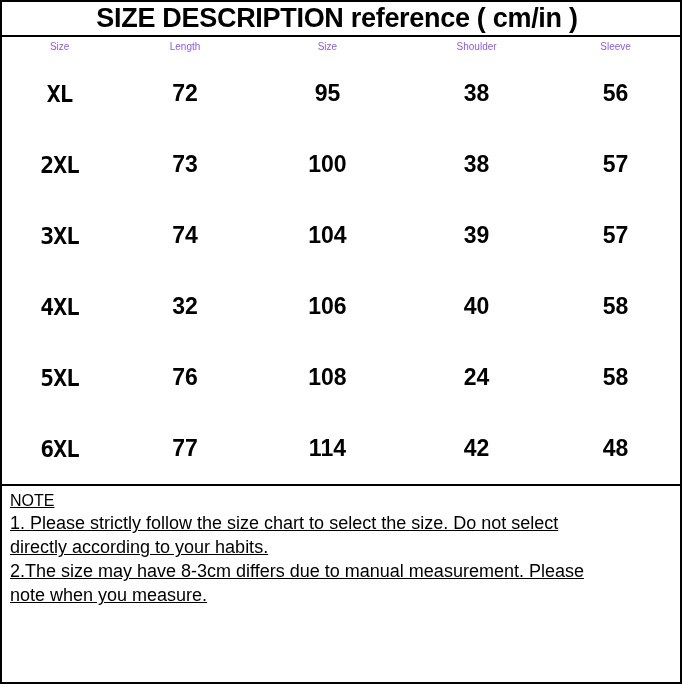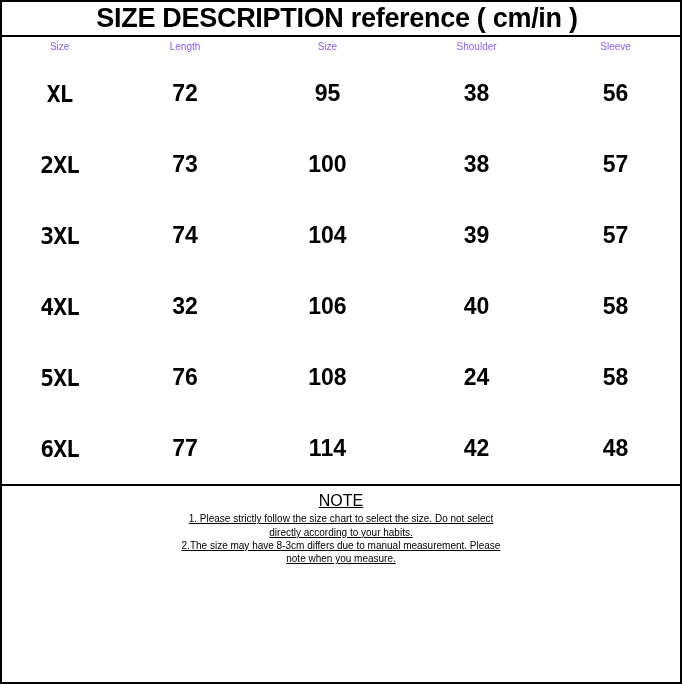--- a/index.html
+++ b/index.html
@@ -72,30 +72,30 @@
     font-family: "DejaVu Sans Mono", monospace;
     font-size: 23px;
     font-weight: bold;
     text-align: left;
     padding-left: 8px;
     letter-spacing: -1px;
   }
   .note-box {
     flex: 1 1 auto;
     padding: 6px 8px 4px 8px;
-    text-align: center;
+    text-align: left;
   }
   .note-title {
     font-size: 16px;
     text-decoration: underline;
     margin-bottom: 2px;
     display: inline-block;
   }
   .note-line {
-    font-size: 10px;
+    font-size: 18px;
     line-height: 1.33;
     text-decoration: underline;
     text-underline-offset: 1px;
   }
 </style>
 </head>
 <body>
 
 <div class="sheet">
 

